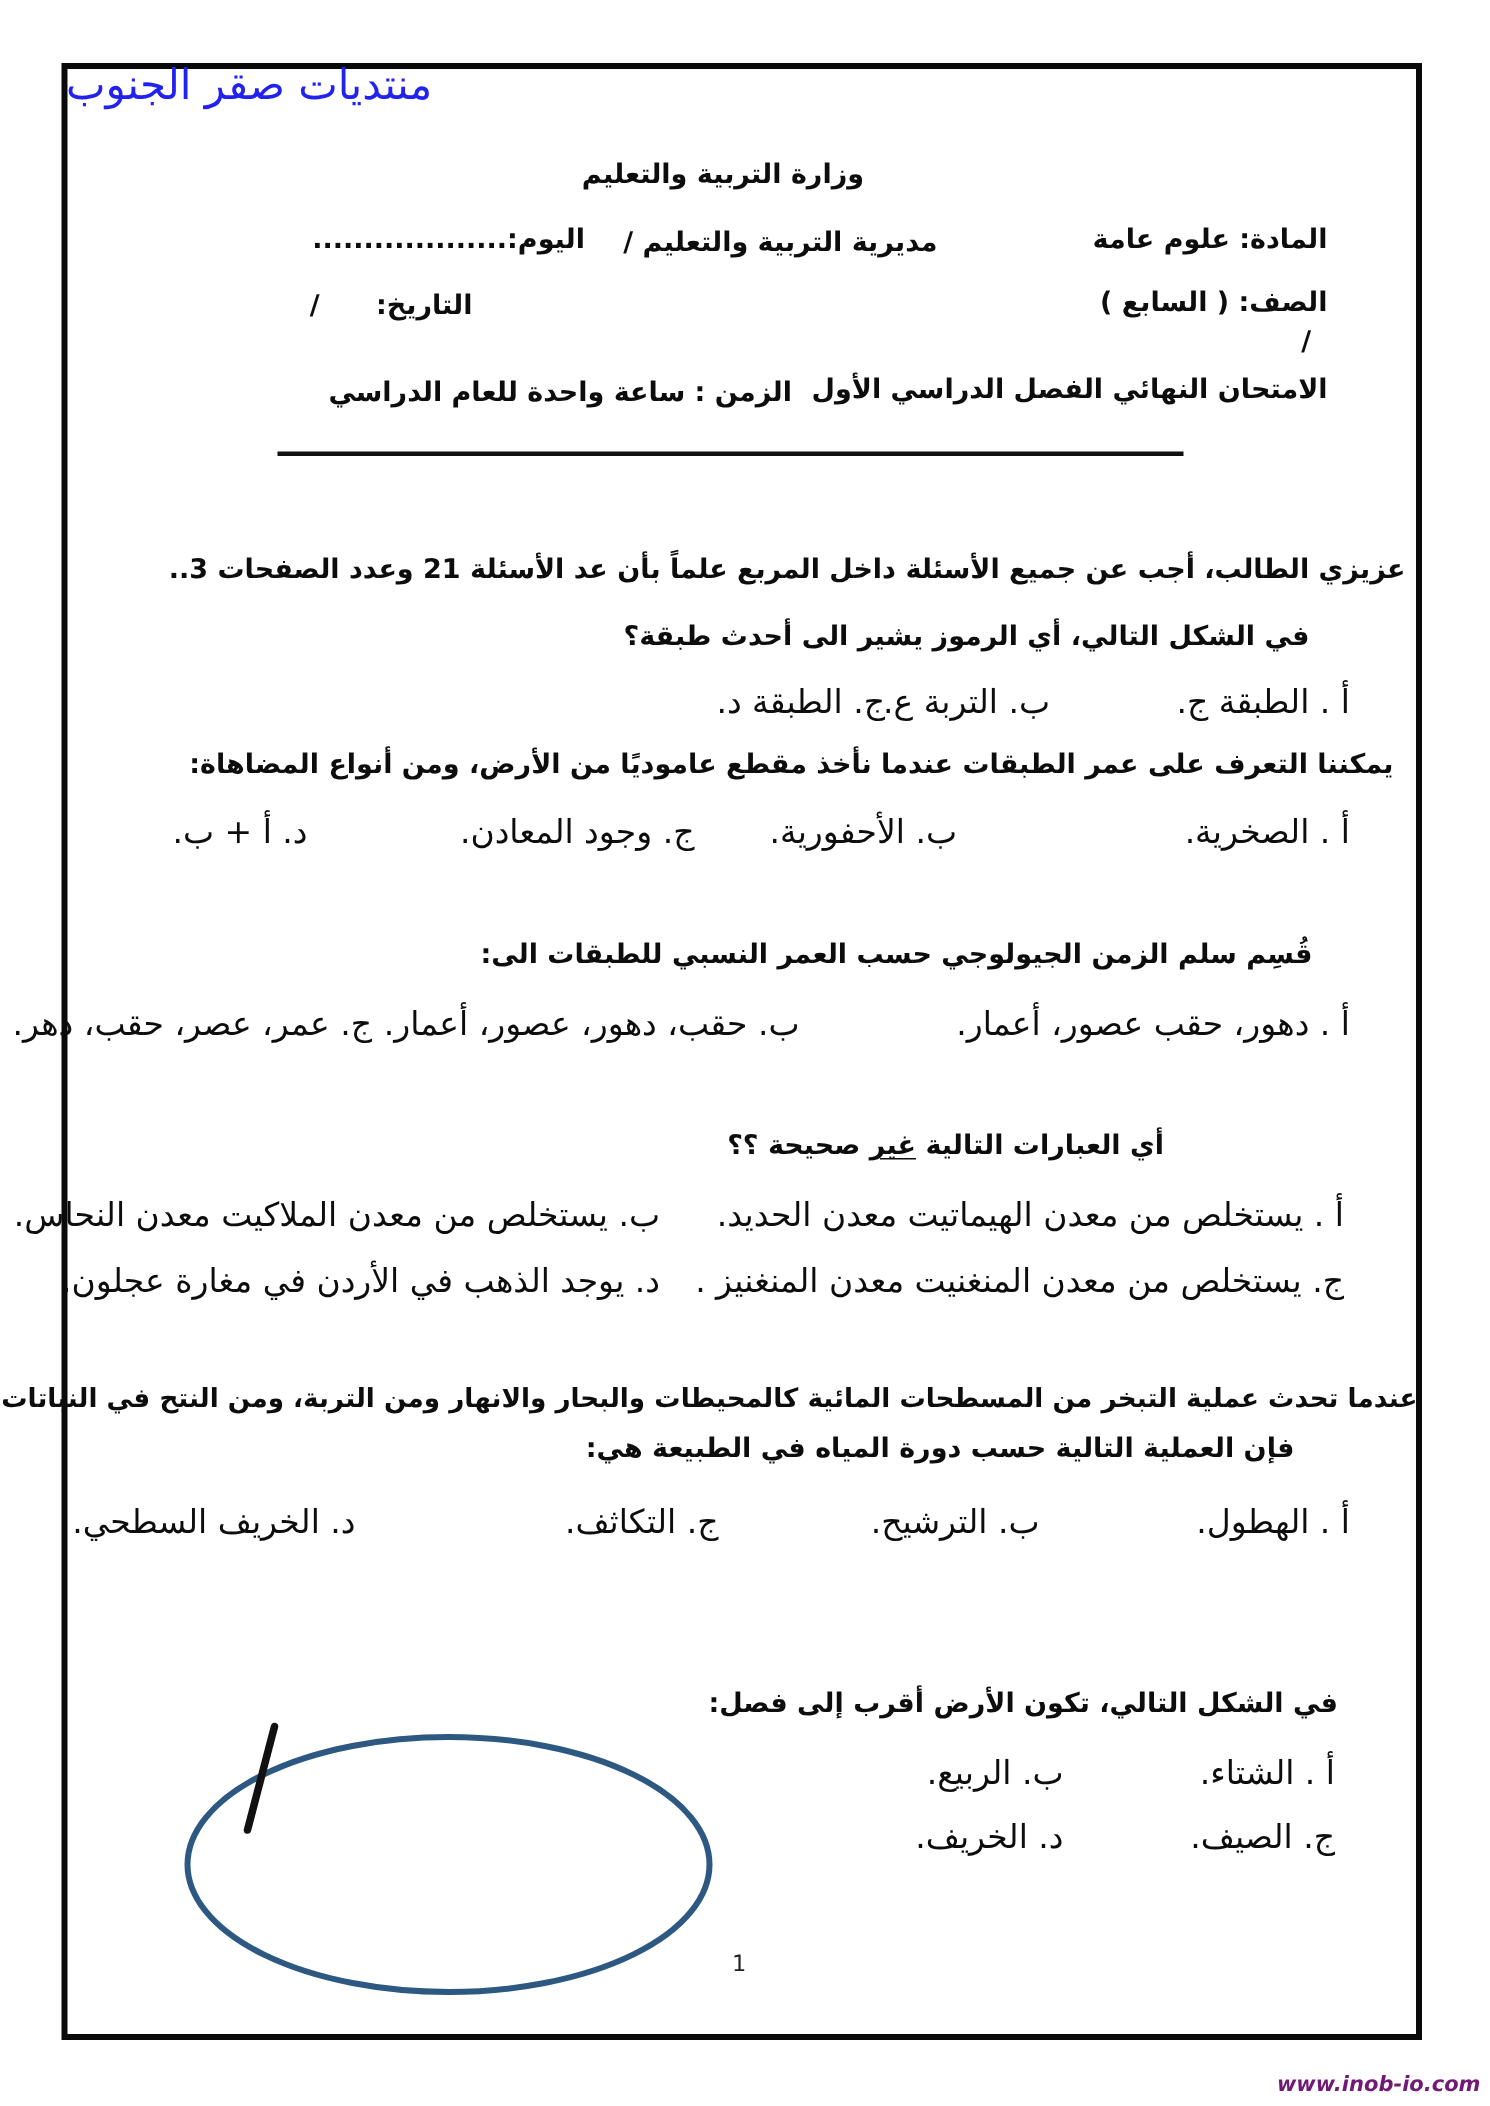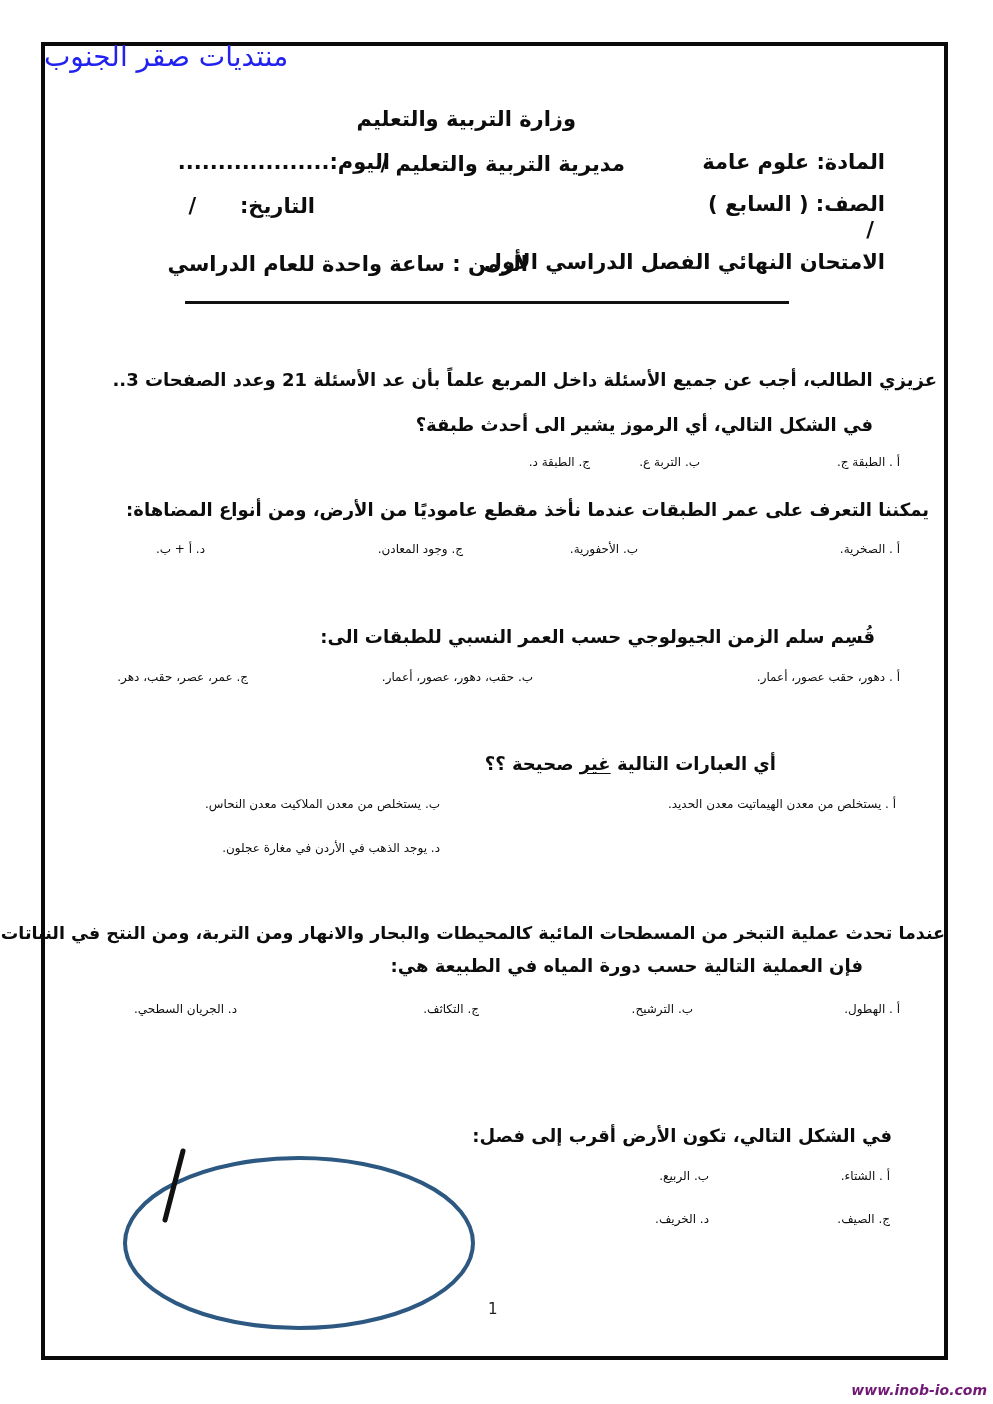--- a/index.html
+++ b/index.html
@@ -18,23 +18,23 @@
   }
   .frame{
     position:absolute;left:41px;top:42px;width:907px;height:1318px;
     border:4px solid #0a0a0a;box-sizing:border-box;
   }
   .t{
     position:absolute;direction:rtl;white-space:nowrap;
     line-height:1.15;color:var(--ink);
   }
   .b{font-weight:bold;}
-  .fs-head{font-size:21px;}
+  .fs-head{font-size:18px;}
   .fs-q{font-size:18px;margin-left:35px;}
-  .fs-opt{font-size:12px;}
+  .fs-opt{font-size:22px;}
   .forum-title{
     position:absolute;left:44px;top:42px;
     direction:rtl;white-space:nowrap;
     font-size:28px;color:var(--forum_blue);line-height:1.1;
   }
   .divider{position:absolute;left:185px;top:301px;width:604px;height:3px;background:#111;}
   .underlined{text-decoration:underline;text-underline-offset:3px;}
   .figure-svg{position:absolute;left:118px;top:1140px;color:var(--ellipse_stroke);}
   .page-number{position:absolute;left:488px;top:1300px;font-size:15px;color:#222;}
   .watermark{
@@ -78,28 +78,29 @@
   <span class="t fs-opt" style="right:788px;top:543px;">د. أ + ب.</span>
 
   <span class="t b fs-q" style="right:118px;top:627px;">قُسِم سلم الزمن الجيولوجي حسب العمر النسبي للطبقات الى:</span>
   <span class="t fs-opt" style="right:93px;top:671px;text-align:right;">أ . دهور، حقب عصور، أعمار.</span>
   <span class="t fs-opt" style="right:460px;top:671px;">ب. حقب، دهور، عصور، أعمار.</span>
   <span class="t fs-opt" style="right:745px;top:671px;">ج. عمر، عصر، حقب، دهر.</span>
 
   <span class="t b fs-q" style="right:217px;top:754px;"><span>أي العبارات التالية </span><span class="underlined">غير</span><span> صحيحة ؟؟</span></span>
   <span class="t fs-opt" style="right:97px;top:798px;text-align:right;">أ . يستخلص من معدن الهيماتيت معدن الحديد.</span>
   <span class="t fs-opt" style="right:553px;top:798px;">ب. يستخلص من معدن الملاكيت معدن النحاس.</span>
+  <span class="t fs-opt" style="right:97px;top:842px;">ج. يستخلص من معدن المنغنيت معدن المنغنيز .</span>
   <span class="t fs-opt" style="right:553px;top:842px;">د. يوجد الذهب في الأردن في مغارة عجلون.</span>
 
   <span class="t b" style="right:48px;top:923px;font-size:17.5px;">عندما تحدث عملية التبخر من المسطحات المائية كالمحيطات والبحار والانهار ومن التربة، ومن النتح في النباتات،</span>
   <span class="t b fs-q" style="right:130px;top:956px;">فإن العملية التالية حسب دورة المياه في الطبيعة هي:</span>
   <span class="t fs-opt" style="right:93px;top:1003px;">أ . الهطول.</span>
   <span class="t fs-opt" style="right:300px;top:1003px;">ب. الترشيح.</span>
   <span class="t fs-opt" style="right:514px;top:1003px;">ج. التكاثف.</span>
-  <span class="t fs-opt" style="right:756px;top:1003px;">د. الجريان السطحي.</span>
+  <span class="t fs-opt" style="right:756px;top:1003px;">د. الخريف السطحي.</span>
 
   <span class="t b fs-q" style="right:101px;top:1126px;">في الشكل التالي، تكون الأرض أقرب إلى فصل:</span>
   <span class="t fs-opt" style="right:103px;top:1170px;">أ . الشتاء.</span>
   <span class="t fs-opt" style="right:284px;top:1170px;">ب. الربيع.</span>
   <span class="t fs-opt" style="right:103px;top:1213px;">ج. الصيف.</span>
   <span class="t fs-opt" style="right:284px;top:1213px;">د. الخريف.</span>
 
   <svg class="figure-svg" width="362" height="198" viewBox="0 0 362 198">
     <ellipse cx="181" cy="103" rx="174" ry="85" fill="none" stroke="currentColor" stroke-width="4"></ellipse>
     <line x1="65" y1="11" x2="47" y2="80" stroke="#111" stroke-width="5" stroke-linecap="round"></line>

